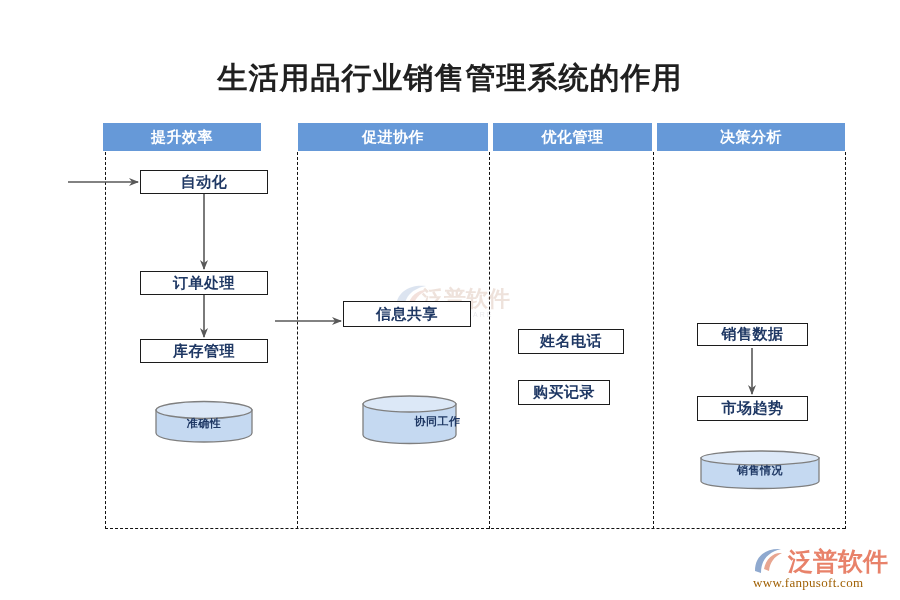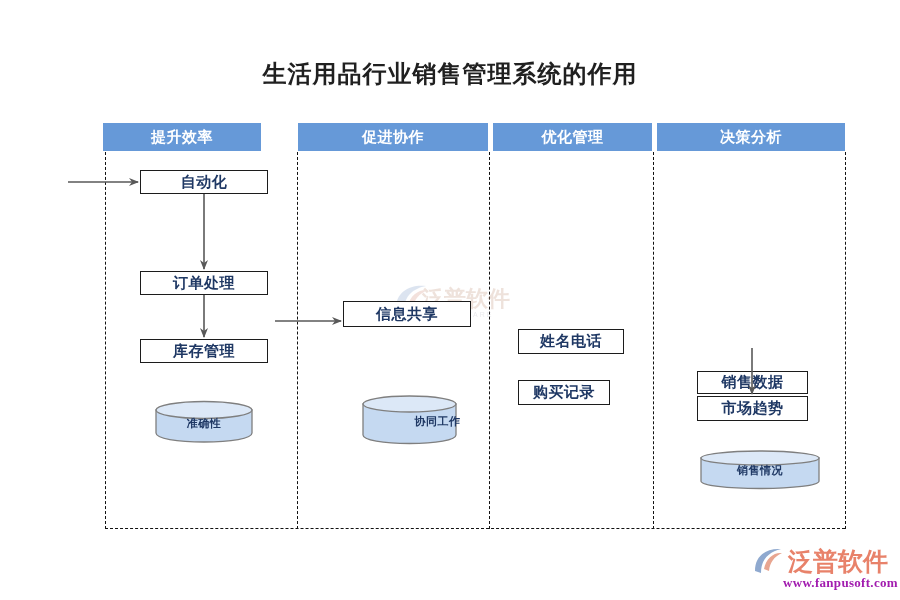--- a/index.html
+++ b/index.html
@@ -19,21 +19,21 @@
   }
 
   
   .title {
     position: absolute;
     left: 0;
     top: 58px;
     width: 900px;
     text-align: center;
     font-family: "Liberation Serif", "DejaVu Serif", serif;
-    font-size: 24px;
+    font-size: 30px;
     font-weight: bold;
     color: #202020;
     letter-spacing: 1px;
   }
 
   
   .hdr-cell {
     position: absolute;
     top: 123px;
     height: 28px;
@@ -162,25 +162,24 @@
     color: #e8826a;
     white-space: nowrap;
     letter-spacing: 0px;
   }
   .logo-url {
     position: absolute;
     left: 1px;
     top: 30px;
     font-family: "Liberation Serif", "DejaVu Serif", serif;
     font-size: 13px;
-    font-weight: bold;
-    color: #a21caf;
+    font-weight: normal;
+    color: #a16207;
     white-space: nowrap;
     letter-spacing: 0.3px;
-    margin-left: 30px;
   }
 </style>
 </head>
 <body>
 
 <div id="canvas">
 
   <div class="title">生活用品行业销售管理系统的作用</div>
 
   <div class="hdr-cell" style="left:103px; width:158px;">
@@ -242,21 +241,21 @@
     <div class="cyl-label" style="top:19px;padding-left:28px;">协同工作</div>
   </div>
 
   <div class="pbox" style="left:518px; top:329px; width:106px; height:25px;">
     <span>姓名电话</span>
   </div>
   <div class="pbox" style="left:518px; top:380px; width:92px; height:25px;">
     <span>购买记录</span>
   </div>
 
-  <div class="pbox" style="left:697px; top:323px; width:111px; height:23px;margin-top:48px;">
+  <div class="pbox" style="left:697px; top:323px; width:111px; height:23px;">
     <span>销售数据</span>
   </div>
   <div class="pbox" style="left:697px; top:396px; width:111px; height:25px;">
     <span>市场趋势</span>
   </div>
 
   <div class="cyl" style="left:700px; top:450px; width:120px; height:40px;">
     <svg width="120" height="40" viewBox="0 0 120 40">
       <path d="M1,8 L1,31 C1,35.5 27,38.5 60,38.5 C93,38.5 119,35.5 119,31 L119,8 Z" fill="#c5d9f1" stroke="#7f7f7f" stroke-width="1.3"></path>
       <ellipse cx="60" cy="8" rx="59" ry="7" fill="#dce8f7" stroke="#7f7f7f" stroke-width="1.3"></ellipse>

